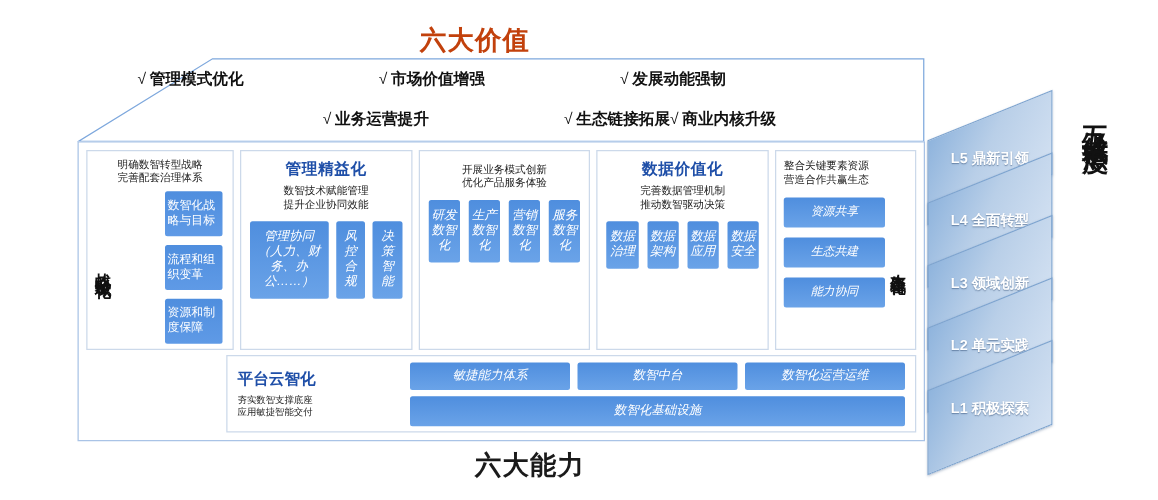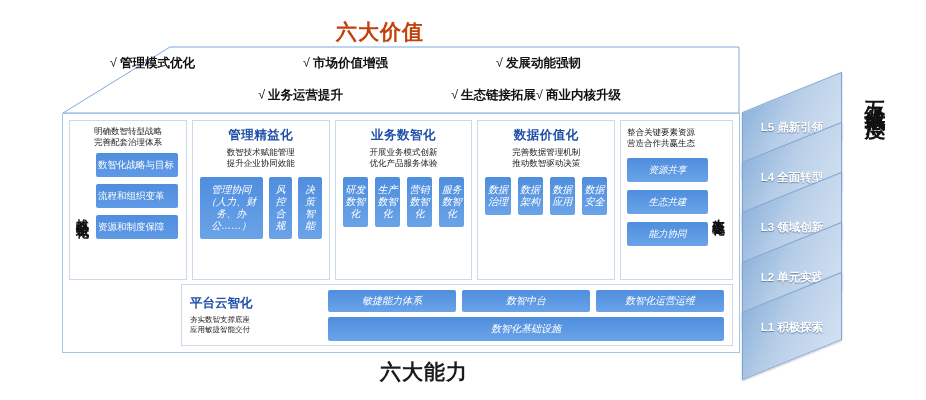--- a/index.html
+++ b/index.html
@@ -39,21 +39,21 @@
   .inner-pad{position:absolute;left:6px;top:6px;right:6px;bottom:6px;}
 
   .upper-row{position:absolute;left:0;top:0;right:0;height:160px;display:flex;}
   .panel{
     border:1px solid #ccd9ea;background:#fff;box-sizing:border-box;
     position:relative;margin-right:5px;
   }
   .panel:last-child{margin-right:0;}
 
   
-  .p-strategy{width:118px;display:flex;align-items:stretch;}
+  .p-strategy{width:118px;display:flex;align-items:stretch;gap:36px;}
   .strategy-head{
     position:absolute;left:4px;top:5px;right:4px;
     font-size:8.5px;line-height:11px;color:#222;text-align:center;
   }
   .v-label{
     width:24px;display:flex;align-items:center;justify-content:center;
     font-size:13px;font-weight:bold;color:#111;writing-mode:vertical-rl;
     letter-spacing:2px;margin-top:26px;
   }
   .strategy-chips{
@@ -195,21 +195,20 @@
             <div class="chip">
               <div>管理协同</div>
                 <div>（人力、财务、办公……）</div>
             </div>
             <div class="chip">风控合规</div>
             <div class="chip">决策智能</div>
           </div>
         </div>
 
         <div class="panel p-col">
-          <div class="col-title">业务数智化</div>
           <div class="col-sub">
             <div>开展业务模式创新</div>
             <div>优化产品服务体验</div>
           </div>
           <div class="chip-grid">
             <div class="chip">研发数智化</div>
             <div class="chip">生产数智化</div>
             <div class="chip">营销数智化</div>
             <div class="chip">服务数智化</div>
           </div>

